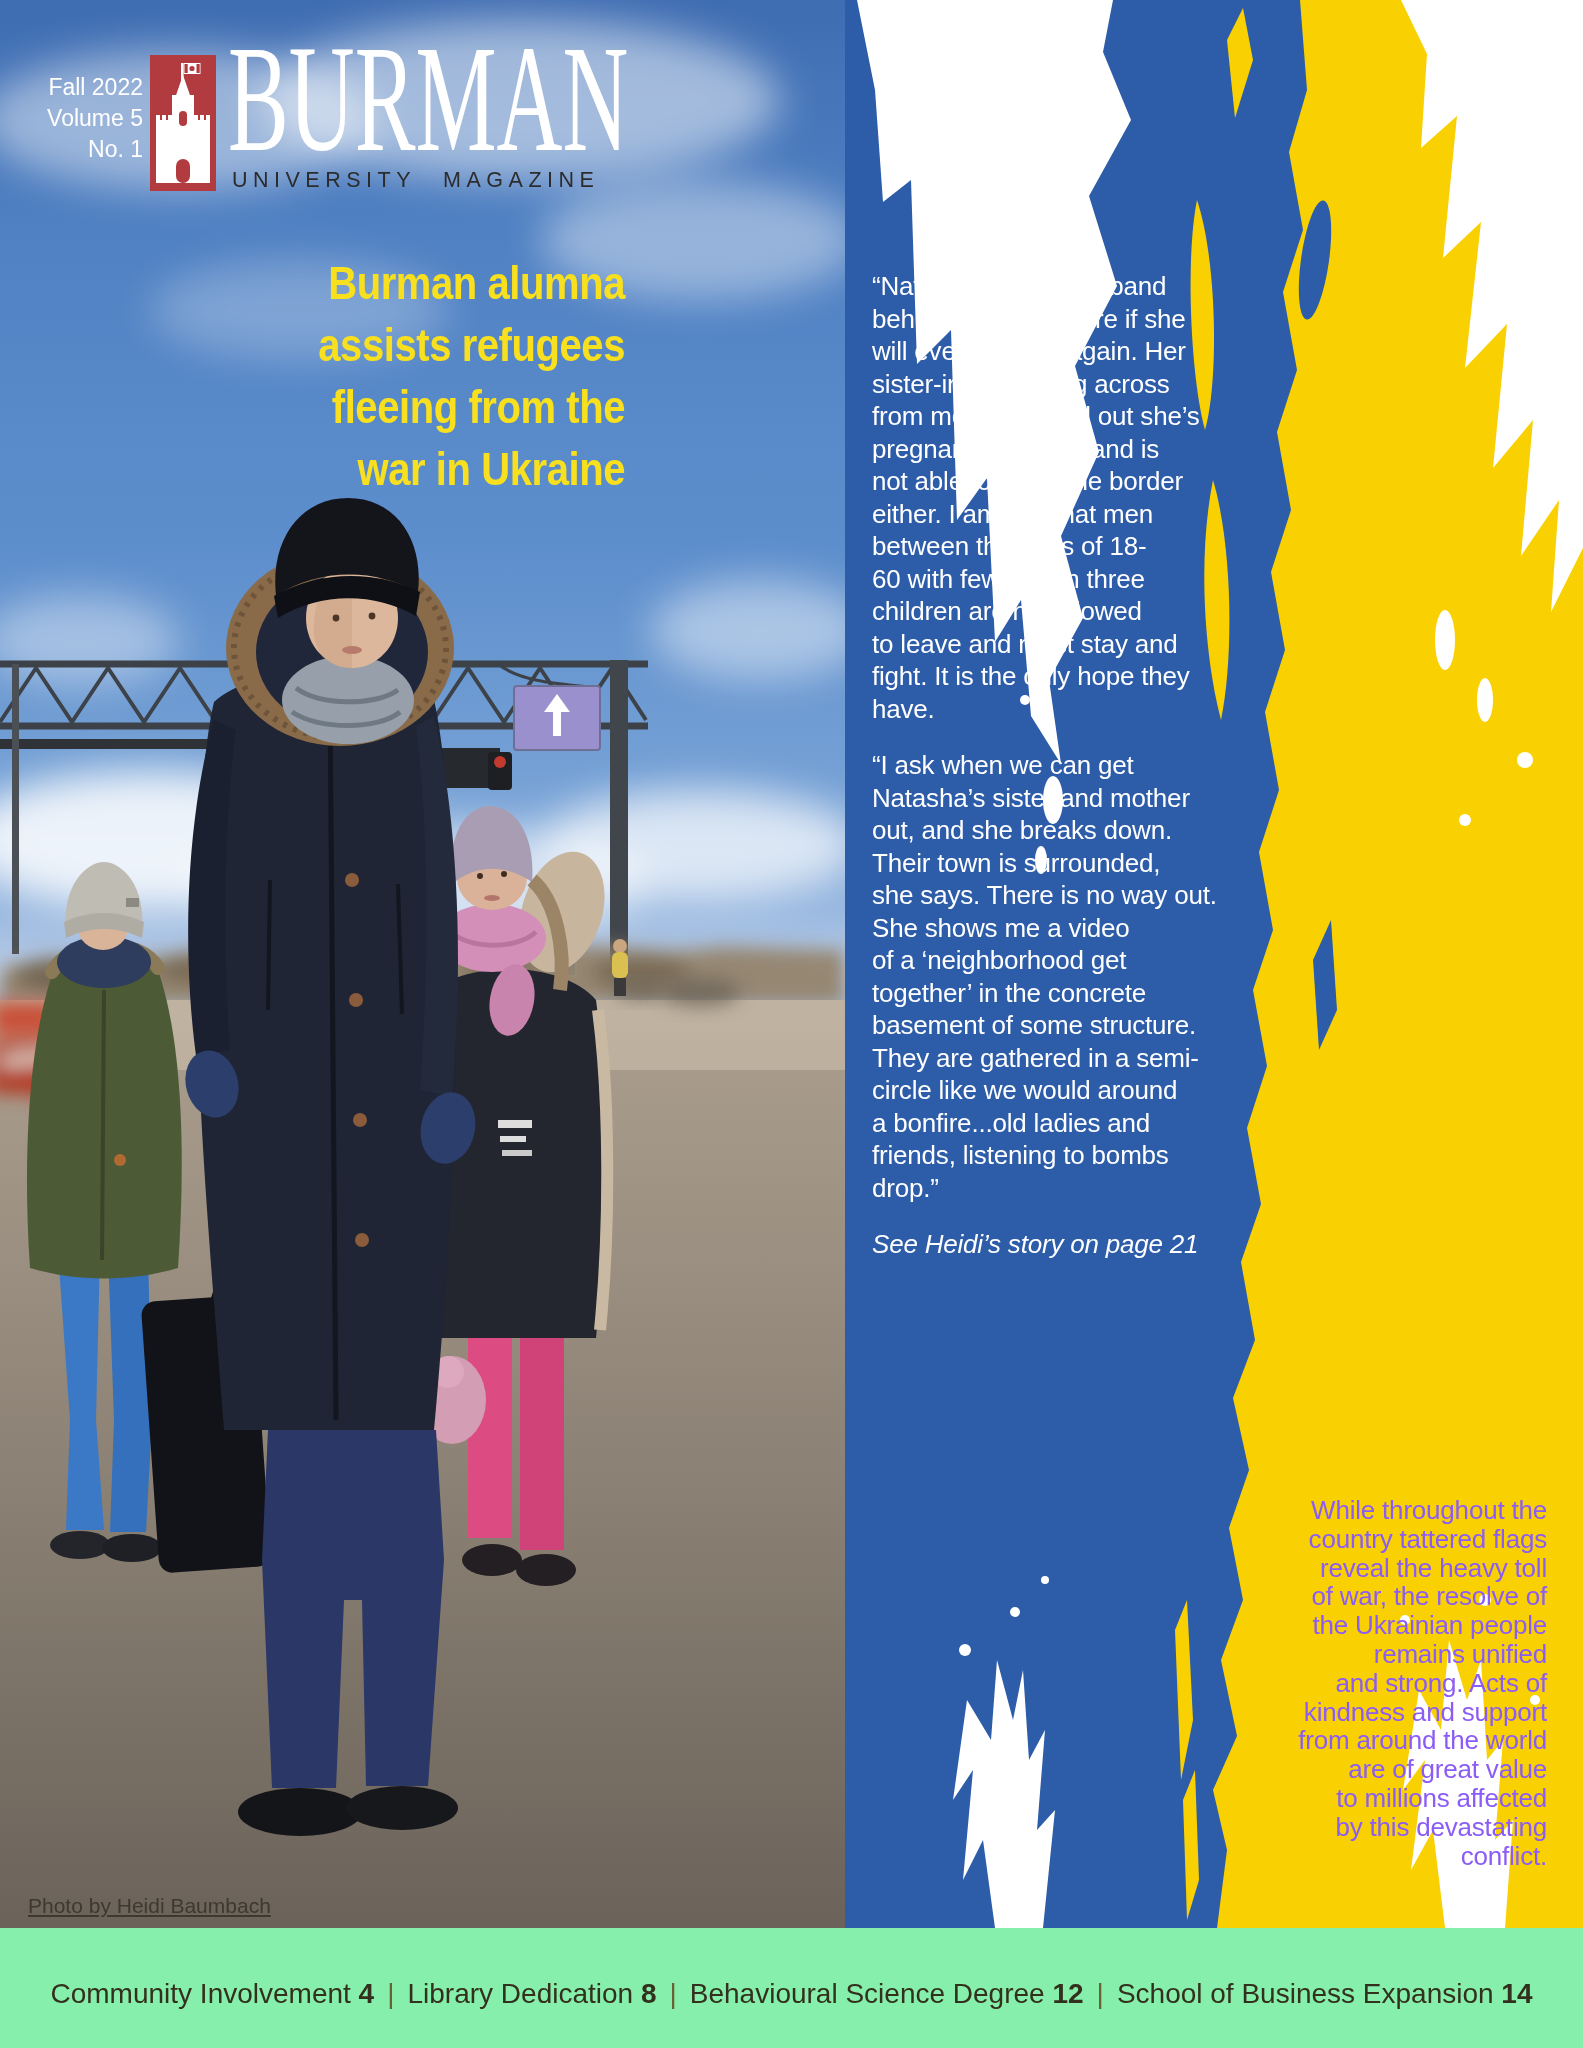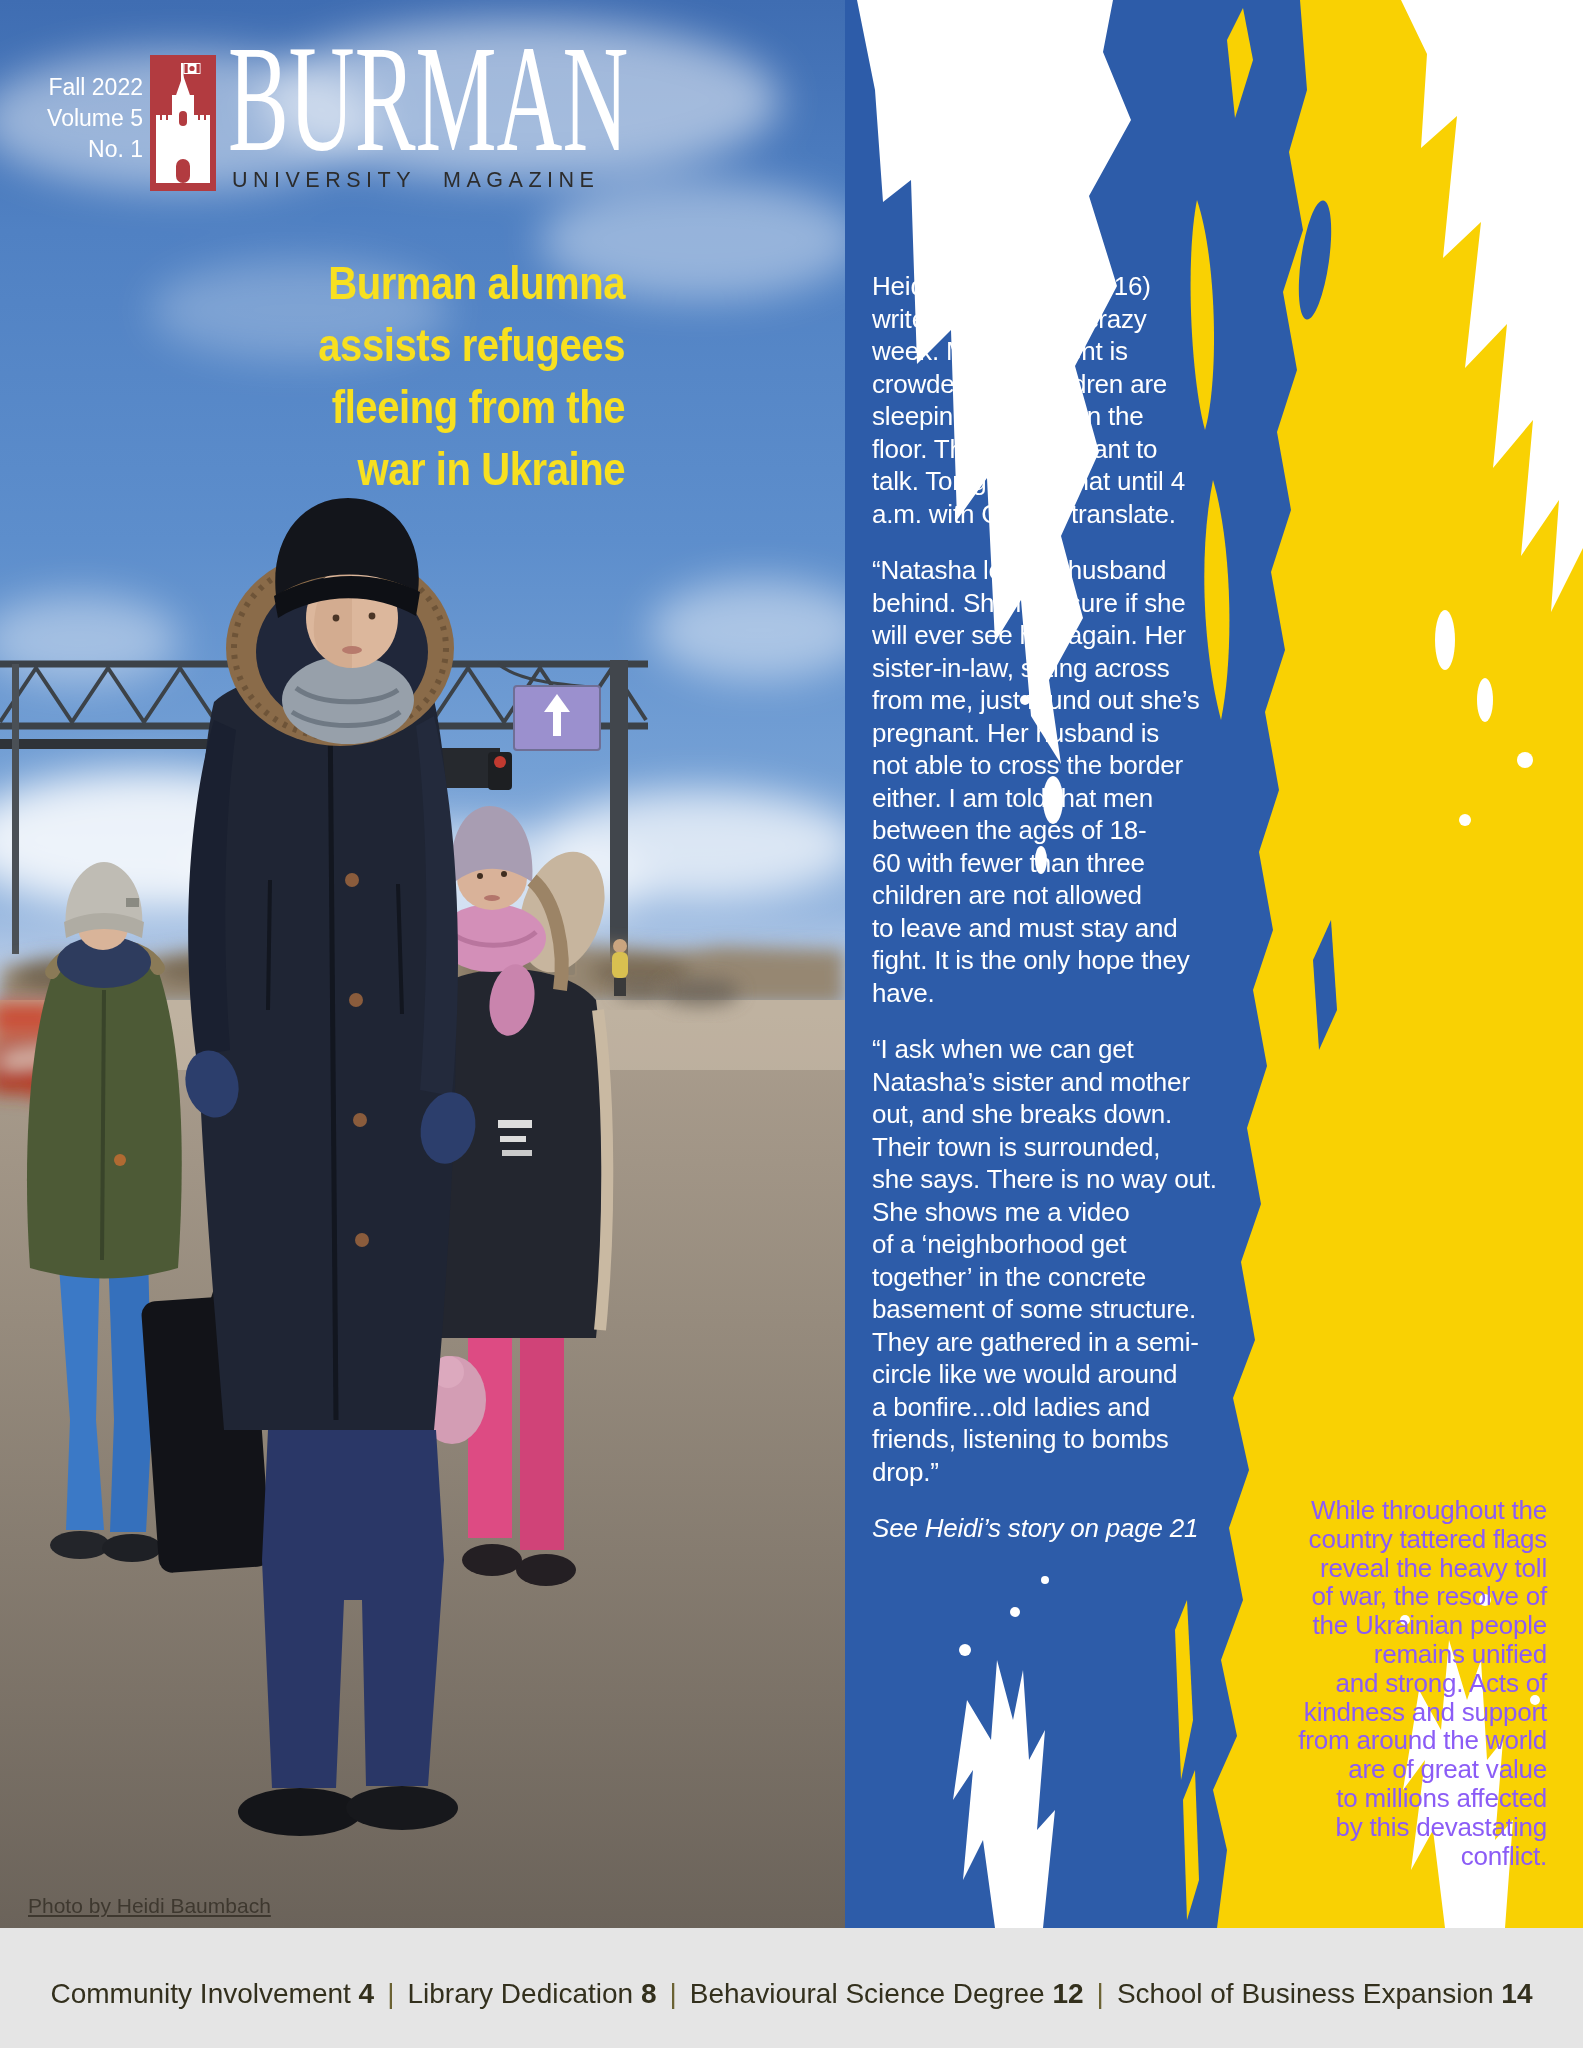--- a/index.html
+++ b/index.html
@@ -32,21 +32,21 @@
   
   .right-panel{position:absolute;left:845px;top:0;width:738px;height:1928px;}
   .right-panel .bg{position:absolute;left:0;top:0;}
   .story{position:absolute;left:27px;top:270px;width:360px;color:#FFFFFF;}
   .story p{margin:0 0 24px;font-size:26px;line-height:32.5px;letter-spacing:-.2px;white-space:pre-line;}
   .story .note{font-style:italic;}
   .flag-note{position:absolute;right:36px;top:1496px;width:345px;text-align:right;
              color:#8b5cf6;font-size:26px;line-height:28.8px;letter-spacing:-.2px;white-space:pre-line;}
 
   
-  .toc-bar{position:absolute;left:0;top:1928px;width:1583px;height:120px;background:#e5e5e5;}
+  .toc-bar{position:absolute;left:0;top:1928px;width:1583px;height:120px;background:#86efac;}
   .toc-inner{position:absolute;left:0;right:0;top:50px;text-align:center;
              color:#33301D;font-size:28px;white-space:nowrap;}
   .toc-item b{font-weight:700;}
   .toc-sep{padding:0 13px;color:#6B6233;}
 </style>
 </head>
 <body>
 
 <div class="page">
 
@@ -290,28 +290,20 @@
         <circle cx="170" cy="1612" r="5" fill="#fff"></circle>
         <circle cx="200" cy="1580" r="4" fill="#fff"></circle>
       <path fill="#FFFFFF" d="M600,1928 L588,1830 L566,1870 L580,1760 L558,1790 L574,1690 L596,1730 L604,1640
         L622,1700 L636,1660 L642,1760 L658,1740 L650,1840 L668,1820 L660,1928 Z"></path>
       <circle cx="560" cy="1620" r="5" fill="#fff"></circle>
         <circle cx="640" cy="1600" r="6" fill="#fff"></circle>
         <circle cx="690" cy="1700" r="5" fill="#fff"></circle>
     </svg>
 
     <div class="story">
-      <p>Heidi Baumbach (U ‘ 16)
-writes, “It’s been a crazy
-week. My apartment is
-crowded. The children are
-sleeping on mats on the
-floor. The women want to
-talk. Tonight, we chat until 4
-a.m. with Google translate.</p>
       <p>“Natasha left her husband
 behind. She isn’t sure if she
 will ever see him again. Her
 sister-in-law, sitting across
 from me, just found out she’s
 pregnant. Her husband is
 not able to cross the border
 either. I am told that men
 between the ages of 18-
 60 with fewer than three

